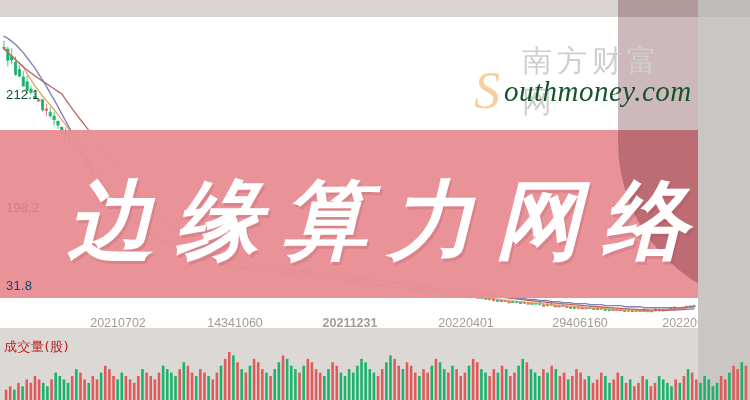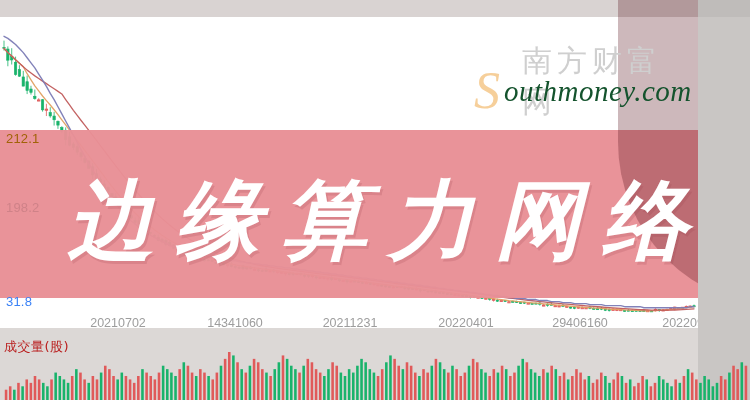--- a/index.html
+++ b/index.html
@@ -30,23 +30,23 @@
   .round-overlay{position:absolute;left:618px;top:-70px;width:330px;height:360px;
     border-radius:0 0 180px 180px;background:rgba(90,20,30,.30);}
 
   
   .dimmer{position:absolute;left:698px;top:0;width:52px;height:400px;background:#c9c6c4;}
   .dimmer-top{position:absolute;left:698px;top:0;width:52px;height:17px;background:#bfbcba;}
 
   
   .ylab{position:absolute;left:6px;font-size:13px;color:#9a9a9a;letter-spacing:.2px;
     font-family:"Liberation Sans",sans-serif;}
-  .ylab.y1{top:70px;color:#a16207;margin-top:44px;}
+  .ylab.y1{top:70px;color:#14532d;}
   .ylab.y2{top:183px;color:#cf8288;}
-  .ylab.y3{top:277px;color:#3b82f6;}
+  .ylab.y3{top:261px;color:#0c4a6e;}
 
   
   .xaxis{position:absolute;left:0;top:299px;width:602px;height:22px;}
   .xlab{position:absolute;font-size:12.5px;color:#9d9d9d;transform:translateX(-50%);
     white-space:nowrap;}
 
   
   .headline{position:absolute;left:68px;top:155px;width:620px;height:96px;
     display:flex;align-items:center;justify-content:space-between;
     font-size:86px;line-height:1;color:#ffffff;font-weight:bold;
@@ -458,21 +458,21 @@
     <div class="pink-band"></div>
     <div class="round-overlay"></div>
 
     <div class="ylab y1">212.1</div>
     <div class="ylab y2">198.2</div>
     <div class="ylab y3">31.8</div>
 
     <div class="xaxis" id="xaxis">
         <div class="xlab" style="left: 118px;">20210702</div>
         <div class="xlab" style="left: 235px;">14341060</div>
-        <div class="xlab" style="left: 350px;">20211231</div>
+        <div class="xlab" style="left: 350px; font-weight: bold;">20211231</div>
         <div class="xlab" style="left: 466px;">20220401</div>
         <div class="xlab" style="left: 580px;">29406160</div>
         <div class="xlab" style="left: 690px;">20220930</div>
       </div>
 
     <div class="watermark">
       <div class="wm-s">S</div>
       <div class="wm-cn">南方财富网</div>
       <div class="wm-en">outhmoney.com</div>
     </div>

